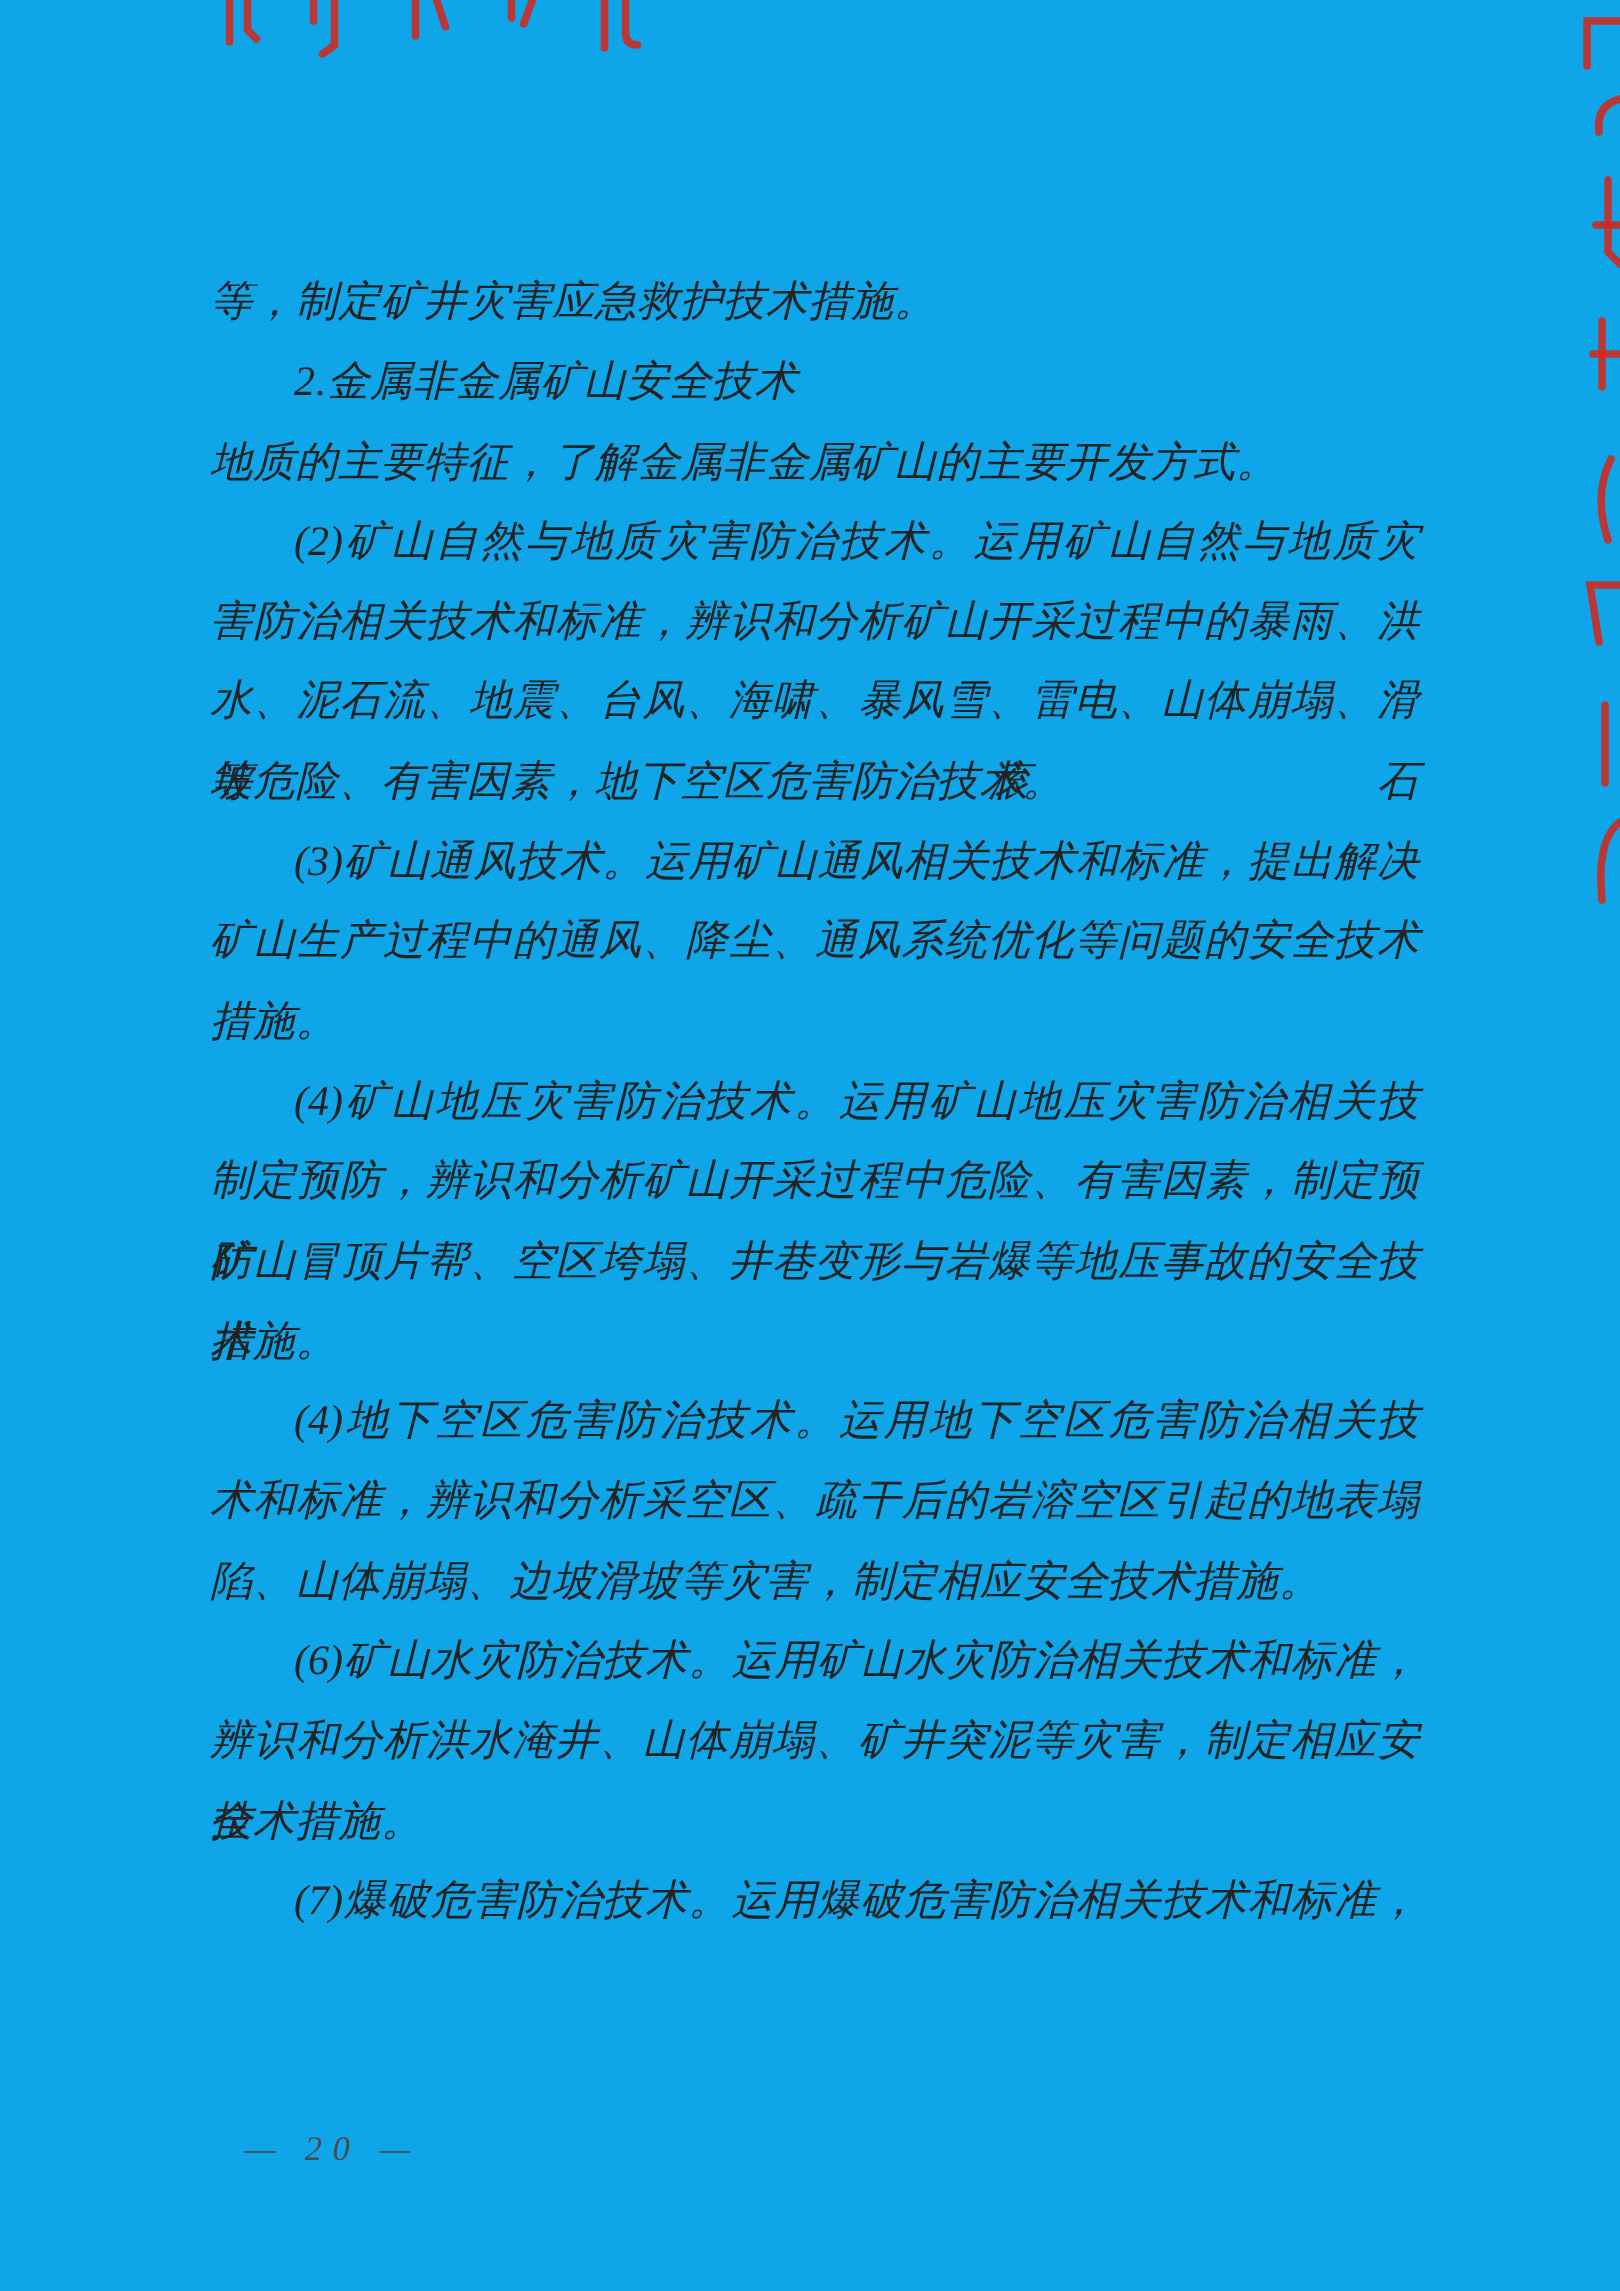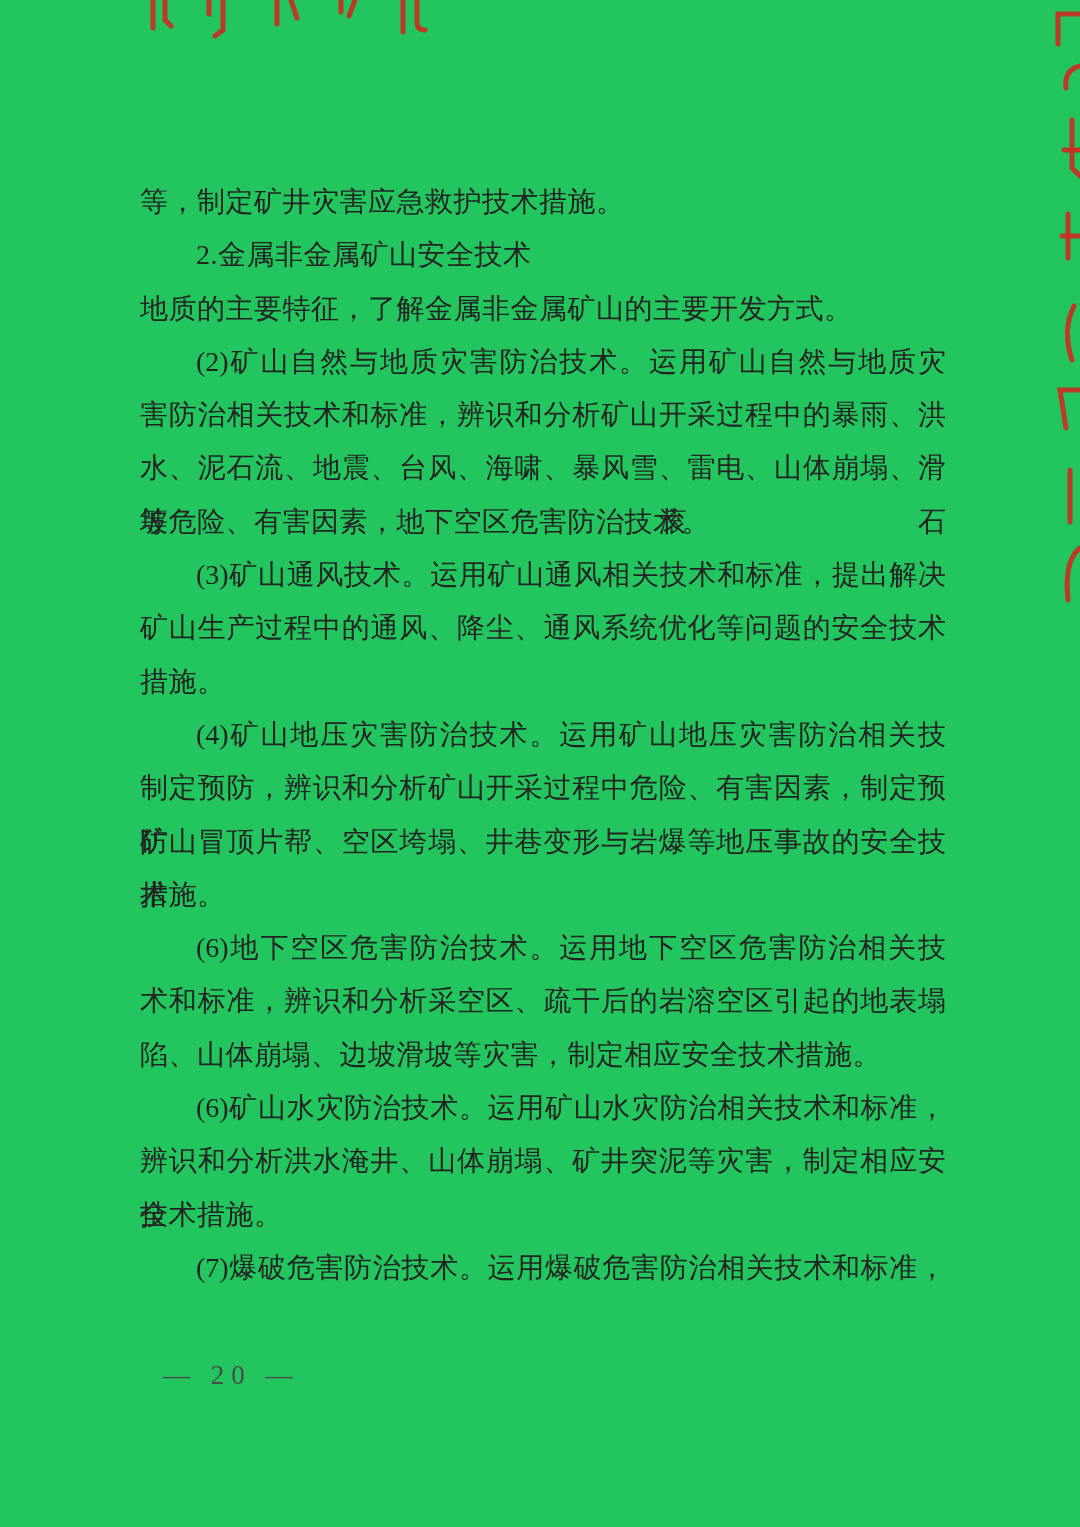--- a/index.html
+++ b/index.html
@@ -41,24 +41,24 @@
     text-align-last: justify;
     text-justify: inter-character;
     letter-spacing: 0;
   }
   
   .line.indent { text-indent: 56px; }
   
   .footer {
     position: absolute;
     left: 163px;
-    top: 1358px;
+    top: 1416px;
     height: 34px;
     line-height: 34px;
-    font-size: 27px;
+    font-size: 23px;
     letter-spacing: 7px;
     color: #4a4a4a;
   }
   
   .red-marks-top {
     position: absolute;
     left: 145px;
     top: 0;
     width: 310px;
     height: 42px;
@@ -79,21 +79,21 @@
     stroke: var(--red-ink, #cd2b20);
     stroke-width: 5;
     stroke-linecap: round;
     fill: none;
     opacity: 0.9;
   }
 </style>
 </head>
 <body>
 
-<div class="page" style="background: #22c55e; color: rgb(35, 35, 35);">
+<div class="page" style="background: #0ea5e9; color: rgb(35, 35, 35); font-style: italic;">
 
   <div class="red-marks-top" aria-hidden="true">
     <svg viewBox="0 0 310 42" preserveAspectRatio="none">
       <path class="red-stroke" d="M8 0 V28"></path>
       <path class="red-stroke" d="M20 0 V20 L26 26"></path>
       <path class="red-stroke" d="M64 0 V14"></path>
       <path class="red-stroke" d="M78 0 V30 L70 36"></path>
       <path class="red-stroke" d="M132 0 V24"></path>
       <path class="red-stroke" d="M146 0 L152 18"></path>
       <path class="red-stroke" d="M196 0 V12"></path>
@@ -126,21 +126,21 @@
     <div class="line j">害防治相关技术和标准，辨识和分析矿山开采过程中的暴雨、洪</div>
     <div class="line j">水、泥石流、地震、台风、海啸、暴风雪、雷电、山体崩塌、滑坡、滚石</div>
     <div class="line">等危险、有害因素，地下空区危害防治技术。</div>
     <div class="line indent j">(3)矿山通风技术。运用矿山通风相关技术和标准，提出解决</div>
     <div class="line j">矿山生产过程中的通风、降尘、通风系统优化等问题的安全技术</div>
     <div class="line">措施。</div>
     <div class="line indent j">(4)矿山地压灾害防治技术。运用矿山地压灾害防治相关技</div>
     <div class="line j">制定预防，辨识和分析矿山开采过程中危险、有害因素，制定预防</div>
     <div class="line j">矿山冒顶片帮、空区垮塌、井巷变形与岩爆等地压事故的安全技术</div>
     <div class="line">措施。</div>
-    <div class="line indent j">(6)地下空区危害防治技术。运用地下空区危害防治相关技</div>
+    <div class="line indent j">(4)地下空区危害防治技术。运用地下空区危害防治相关技</div>
     <div class="line j">术和标准，辨识和分析采空区、疏干后的岩溶空区引起的地表塌</div>
     <div class="line">陷、山体崩塌、边坡滑坡等灾害，制定相应安全技术措施。</div>
     <div class="line indent j">(6)矿山水灾防治技术。运用矿山水灾防治相关技术和标准，</div>
     <div class="line j">辨识和分析洪水淹井、山体崩塌、矿井突泥等灾害，制定相应安全</div>
     <div class="line">技术措施。</div>
     <div class="line indent j">(7)爆破危害防治技术。运用爆破危害防治相关技术和标准，</div>
   </div>
 
   <div class="footer">— 20 —</div>
 

